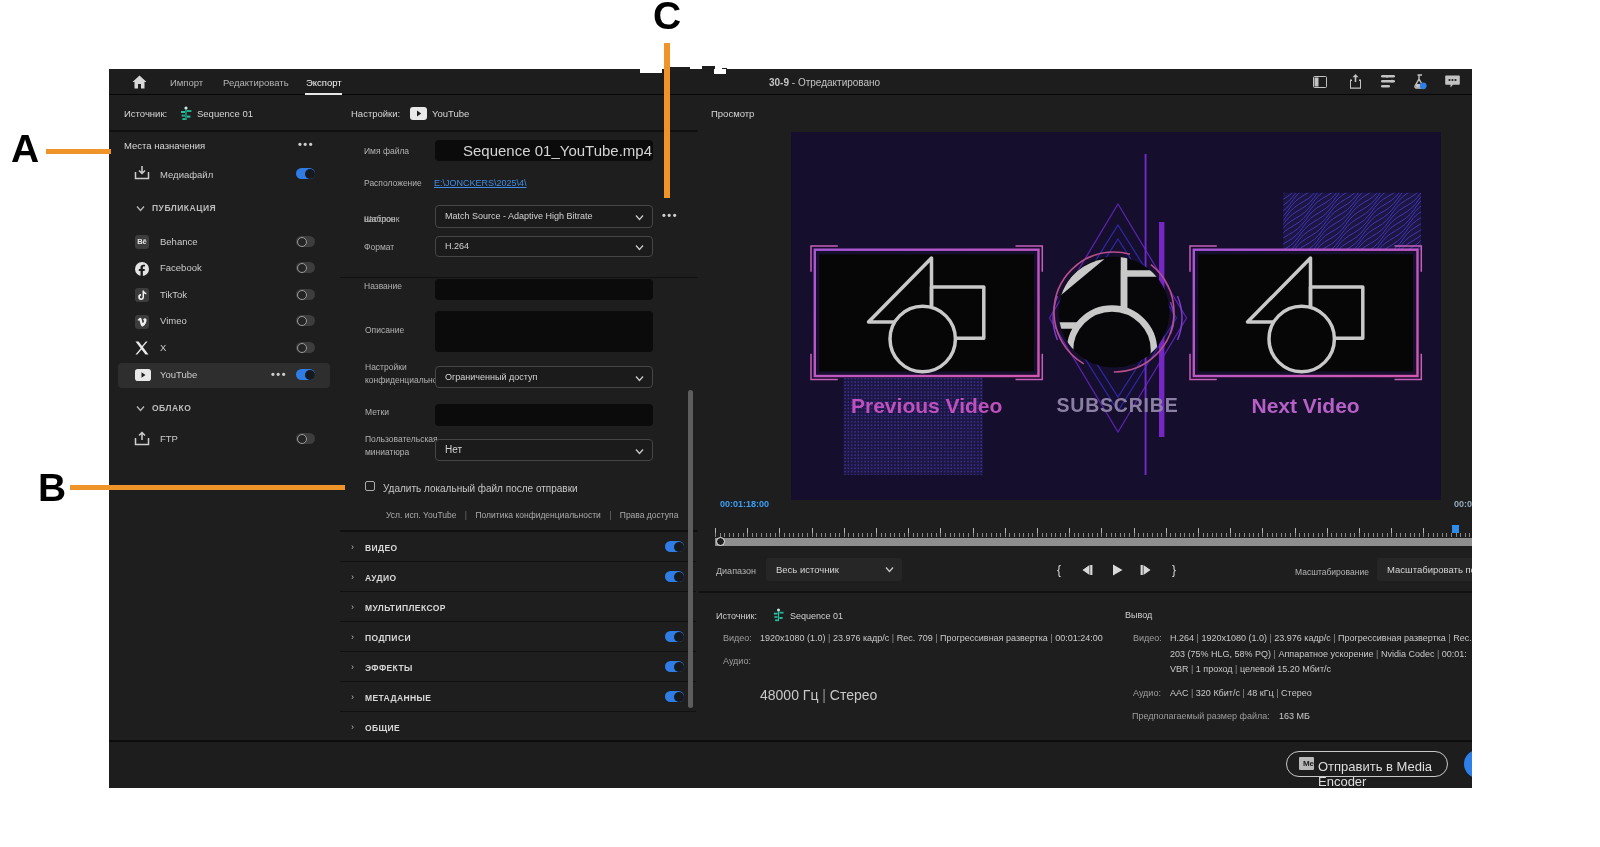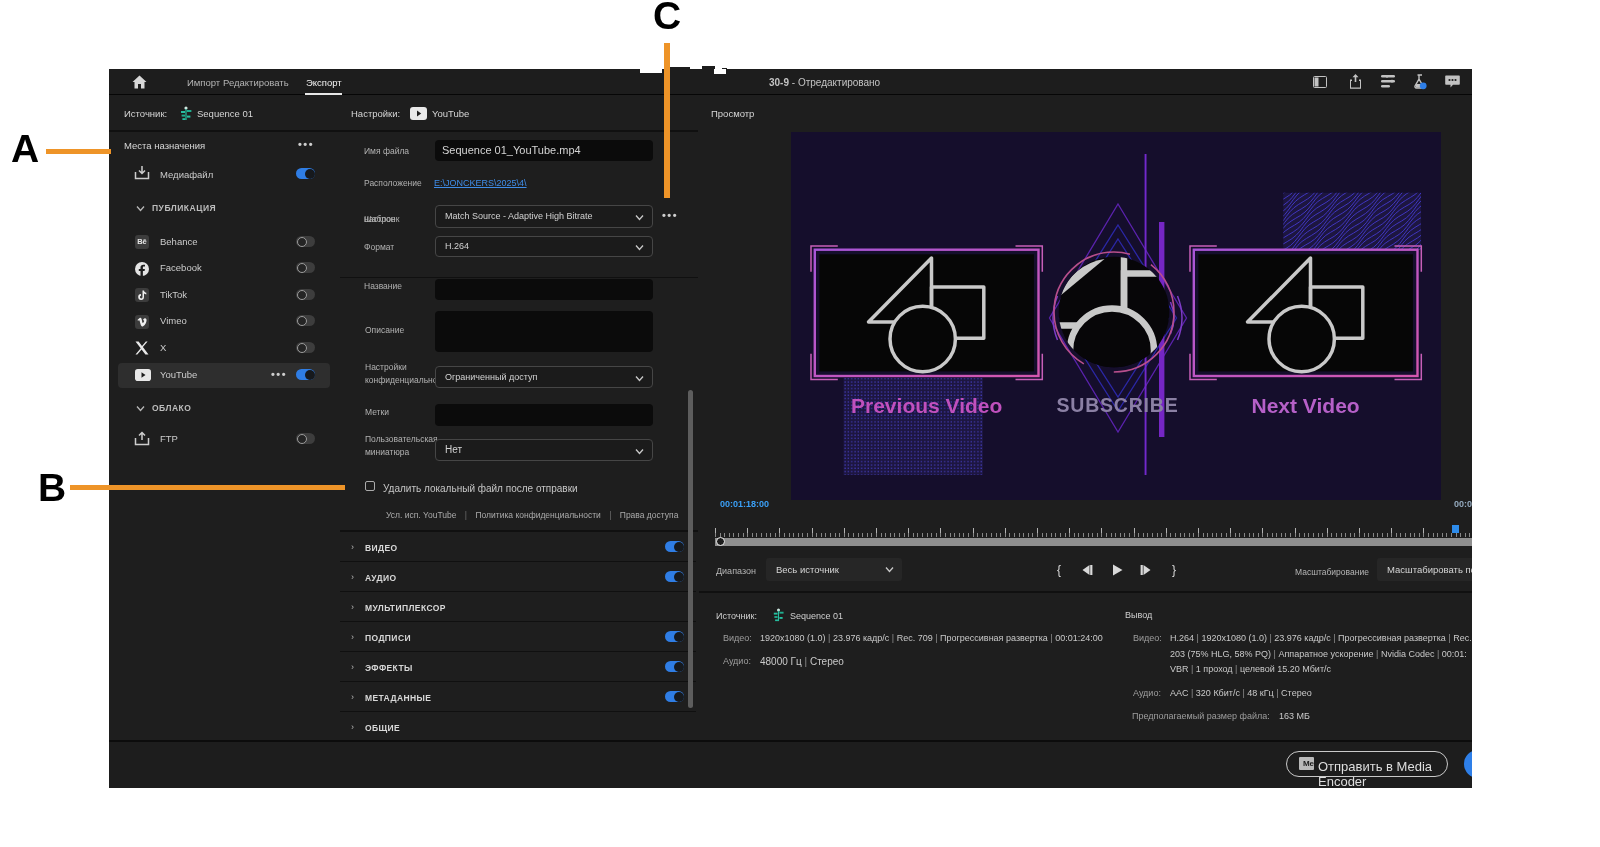--- a/index.html
+++ b/index.html
@@ -38,21 +38,21 @@
 .dim { color:#8f8f8f; }
 </style>
 </head>
 <body>
 <div class="win">
 
   <div class="titlebar">
     <svg class="abs" style="left:23px;top:6px" width="15" height="14" viewBox="0 0 15 14">
         <path d="M7.5 0.5 L14.5 7 H12.5 V13.5 H9 V9 H6 V13.5 H2.5 V7 H0.5 Z" fill="#d8d8d8"></path>
       </svg>
-    <div class="tab" style="left:78px;">Импорт</div>
+    <div class="tab" style="left:61px;">Импорт</div>
     <div class="tab" style="left:114px;">Редактировать</div>
     <div class="tab active" style="left:197px;">Экспорт</div>
     <div class="tabline"></div>
     <div class="wtitle"><span style="font-weight:700;">30-9</span> - Отредактировано</div>
 
     <svg class="abs" style="left:1204px;top:7px" width="14" height="12" viewBox="0 0 14 12">
         <rect x="0.5" y="0.5" width="13" height="11" rx="1" fill="none" stroke="#c2c2c2"></rect>
         <rect x="1.5" y="1.5" width="4" height="9" fill="#c2c2c2"></rect>
       </svg>
     <svg class="abs" style="left:1240px;top:5px" width="13" height="15" viewBox="0 0 13 15">
@@ -166,21 +166,21 @@
     <svg class="abs" style="left:25px;top:362px" width="16" height="16" viewBox="0 0 16 16">
         <path d="M8 9 V2 M5 4.5 L8 1.5 L11 4.5" fill="none" stroke="#cdcdcd" stroke-width="1.5"></path>
         <path d="M1.5 7 V13.5 H14.5 V7" fill="none" stroke="#cdcdcd" stroke-width="1.5"></path>
       </svg>
     <div class="row-label" style="left:51px;top:364px;">FTP</div>
     <div class="tg off" style="left:187px;top:364px;"></div>
   </div>
 
   <div id="setcontent">
     <div class="lab abs" style="left:255px;top:77px;">Имя файла</div>
-    <div class="field abs" style="left:326px;top:71px;width:218px;height:21px;color:#d4d4d4;font-size:11px;line-height:21px;padding-left:7px;">Sequence 01_YouTube.mp4</div>
+    <div class="field abs" style="left:326px;top:71px;width:218px;height:21px;color:#d4d4d4;font-size:15px;line-height:21px;padding-left:28px;">Sequence 01_YouTube.mp4</div>
     <div class="lab abs" style="left:255px;top:109px;">Расположение</div>
     <div class="abs" style="left:325px;top:109px;font-size:9px;color:#3f8de8;text-decoration:underline;">E:\JONCKERS\2025\4\</div>
     <div class="lab abs" style="left:255px;top:132px;margin-top:13px;">Шаблон</div>
     <div class="lab abs" style="left:255px;top:145px;">настроек</div>
     <div class="drop abs" style="left:326px;top:136px;width:218px;height:23px;line-height:21px;font-size:9px;"><span style="margin-left:9px;">Match Source - Adaptive High Bitrate</span>
       <svg class="chev" style="top:7px;" width="9" height="9" viewBox="0 0 9 9">
           <path d="M1 2.5 L4.5 6.5 L8 2.5" fill="none" stroke="#c9c9c9" stroke-width="1.3"></path>
         </svg></div>
     <div class="dots3 abs" style="left:553px;top:140px;">•••</div>
     <div class="lab abs" style="left:255px;top:173px;">Формат</div>
@@ -444,21 +444,21 @@
         <rect x="3" y="5" width="4" height="2" fill="#27c0a1"></rect>
         <rect x="9" y="4" width="4.4" height="2" fill="#1fae8f"></rect>
         <rect x="3.6" y="8.6" width="3.4" height="2" fill="#1fae8f"></rect>
         <rect x="9" y="9.6" width="3.4" height="2" fill="#27c0a1"></rect>
         <rect x="4.4" y="12.2" width="3" height="1.8" fill="#27c0a1"></rect>
       </svg>
     <div class="abs" style="left:681px;top:541.5px;font-size:9px;color:#cfcfcf;">Sequence 01</div>
     <div class="abs" style="left:614px;top:564px;font-size:9px;color:#9e9e9e;">Видео:</div>
     <div class="abs" style="left:651px;top:564px;font-size:9px;color:#c9c9c9;">1920x1080 (1.0) <span class="dim">|</span> 23.976 кадр/с <span class="dim">|</span> Rec. 709 <span class="dim">|</span> Прогрессивная развертка <span class="dim">|</span> 00:01:24:00</div>
     <div class="abs" style="left:614px;top:587px;font-size:9px;color:#9e9e9e;">Аудио:</div>
-    <div class="abs" style="left:651px;top:587px;font-size:10px;color:#c9c9c9;">48000 Гц <span class="dim">|</span> Стерео</div>
+    <div class="abs" style="left:651px;top:618px;font-size:14px;color:#c9c9c9;">48000 Гц <span class="dim">|</span> Стерео</div>
     <div class="abs" style="left:1016px;top:541px;font-size:9px;color:#cfcfcf;">Вывод</div>
     <div class="abs" style="left:1024px;top:564px;font-size:9px;color:#9e9e9e;">Видео:</div>
     <div class="abs" style="left:1061px;top:564px;font-size:9px;color:#c9c9c9;white-space:nowrap;">H.264 <span class="dim">|</span> 1920x1080 (1.0) <span class="dim">|</span> 23.976 кадр/с <span class="dim">|</span> Прогрессивная развертка <span class="dim">|</span> Rec.</div>
     <div class="abs" style="left:1061px;top:579.5px;font-size:9px;color:#c9c9c9;white-space:nowrap;">203 (75% HLG, 58% PQ) <span class="dim">|</span> Аппаратное ускорение <span class="dim">|</span> Nvidia Codec <span class="dim">|</span> 00:01:</div>
     <div class="abs" style="left:1061px;top:595px;font-size:9px;color:#c9c9c9;">VBR <span class="dim">|</span> 1 проход <span class="dim">|</span> целевой 15.20 Мбит/с</div>
     <div class="abs" style="left:1024px;top:618.5px;font-size:9px;color:#9e9e9e;">Аудио:</div>
     <div class="abs" style="left:1061px;top:618.5px;font-size:9px;color:#c9c9c9;">AAC <span class="dim">|</span> 320 Кбит/с <span class="dim">|</span> 48 кГц <span class="dim">|</span> Стерео</div>
     <div class="abs" style="left:1023px;top:641.5px;font-size:9px;color:#9e9e9e;">Предполагаемый размер файла:</div>
     <div class="abs" style="left:1170px;top:641.5px;font-size:9px;color:#c9c9c9;">163 МБ</div>
   </div>

